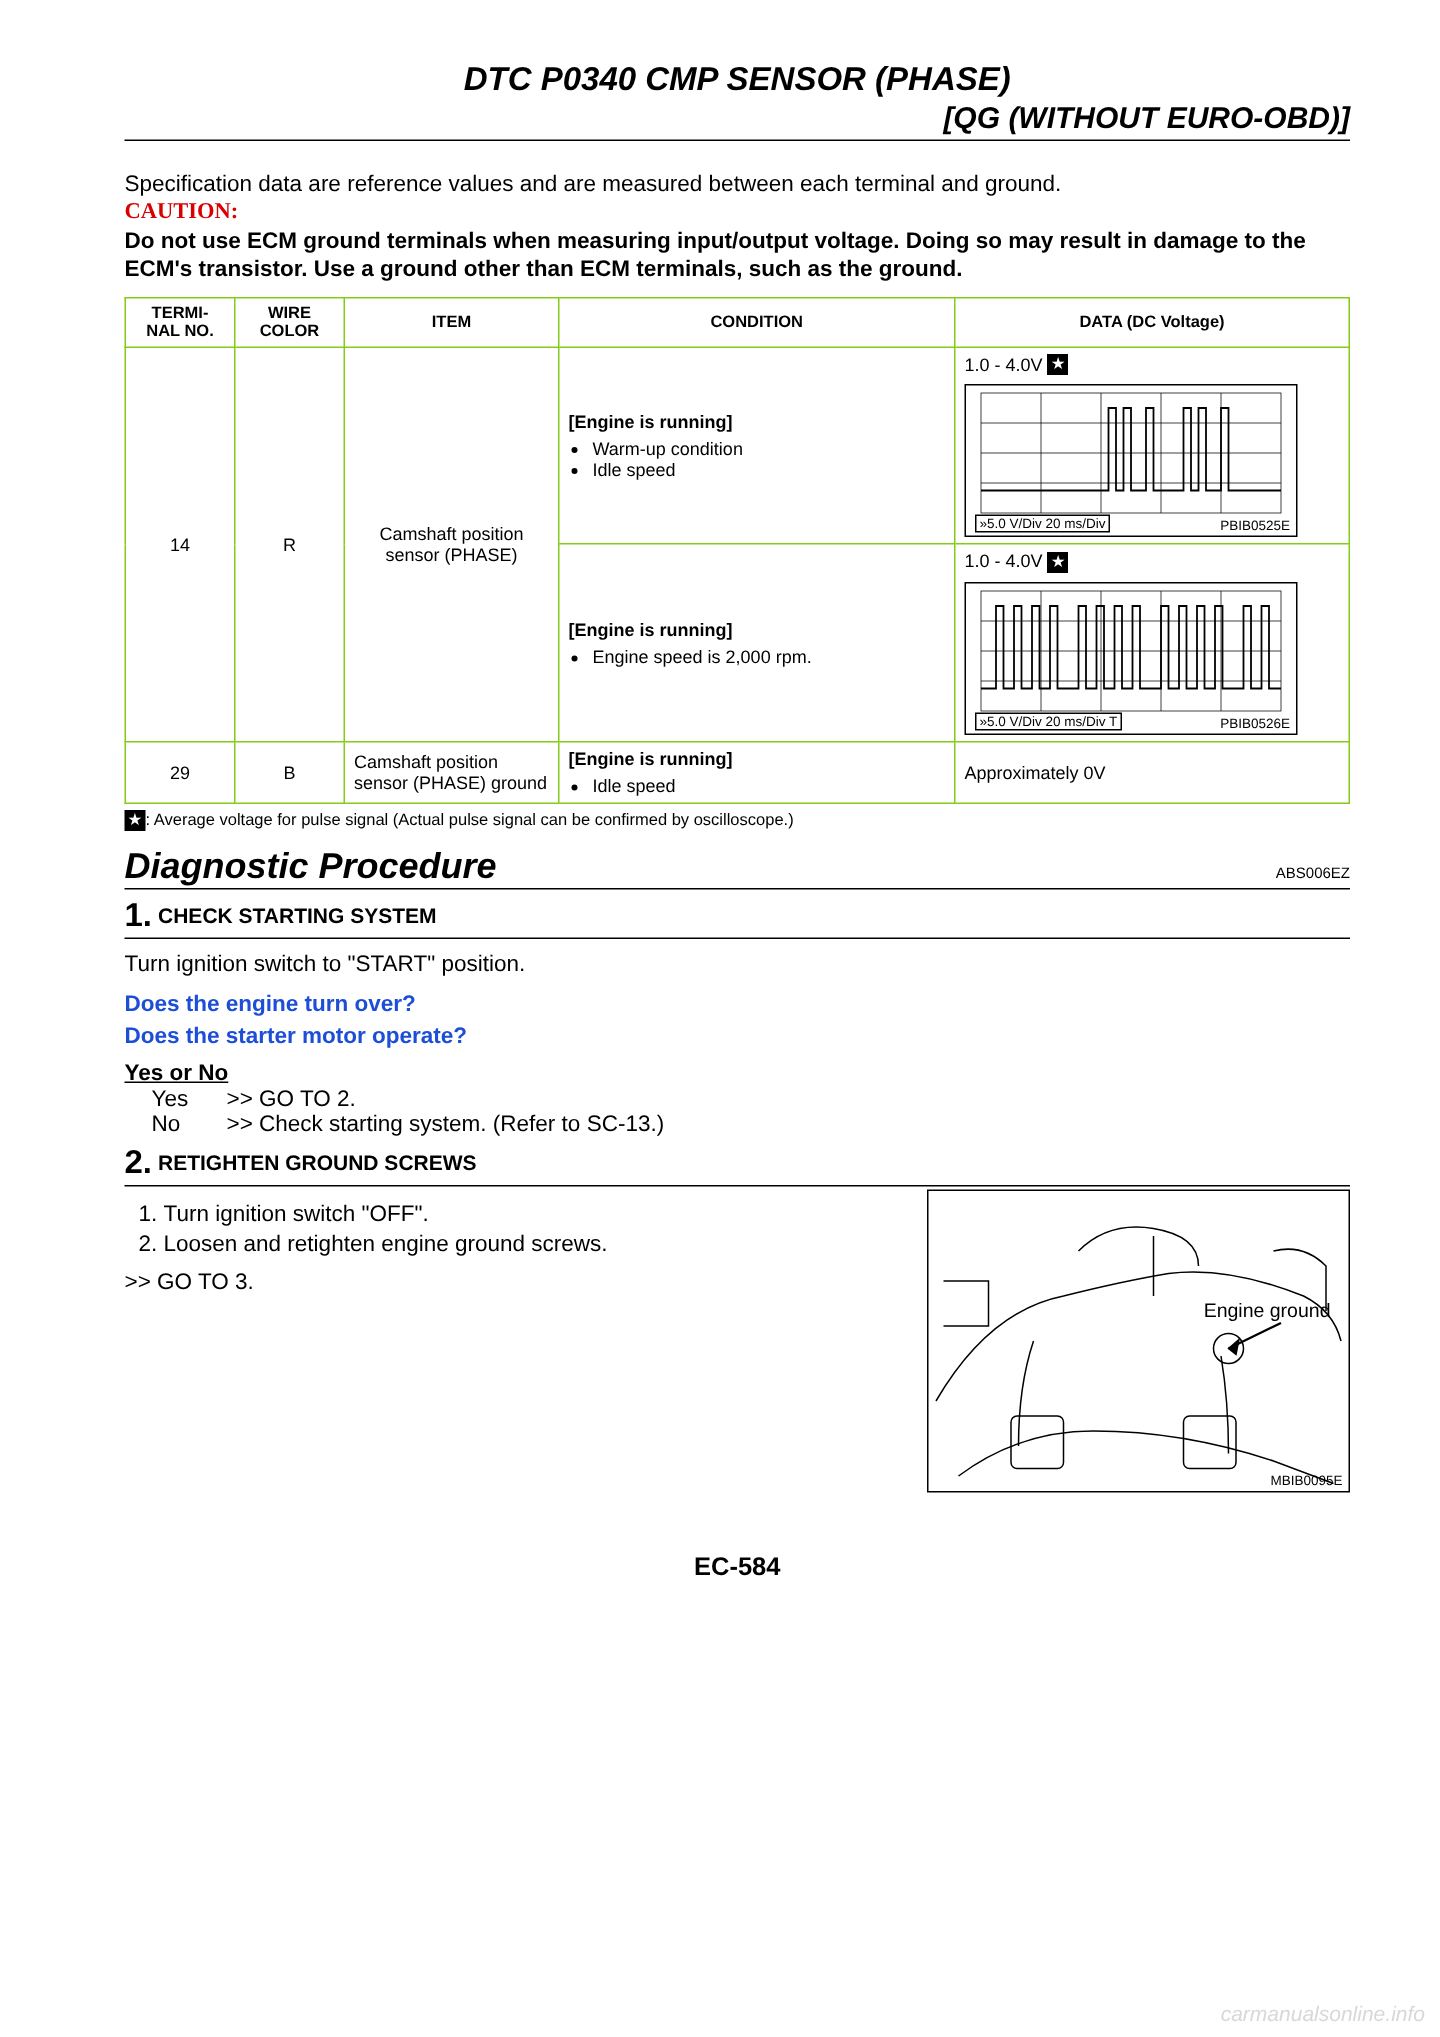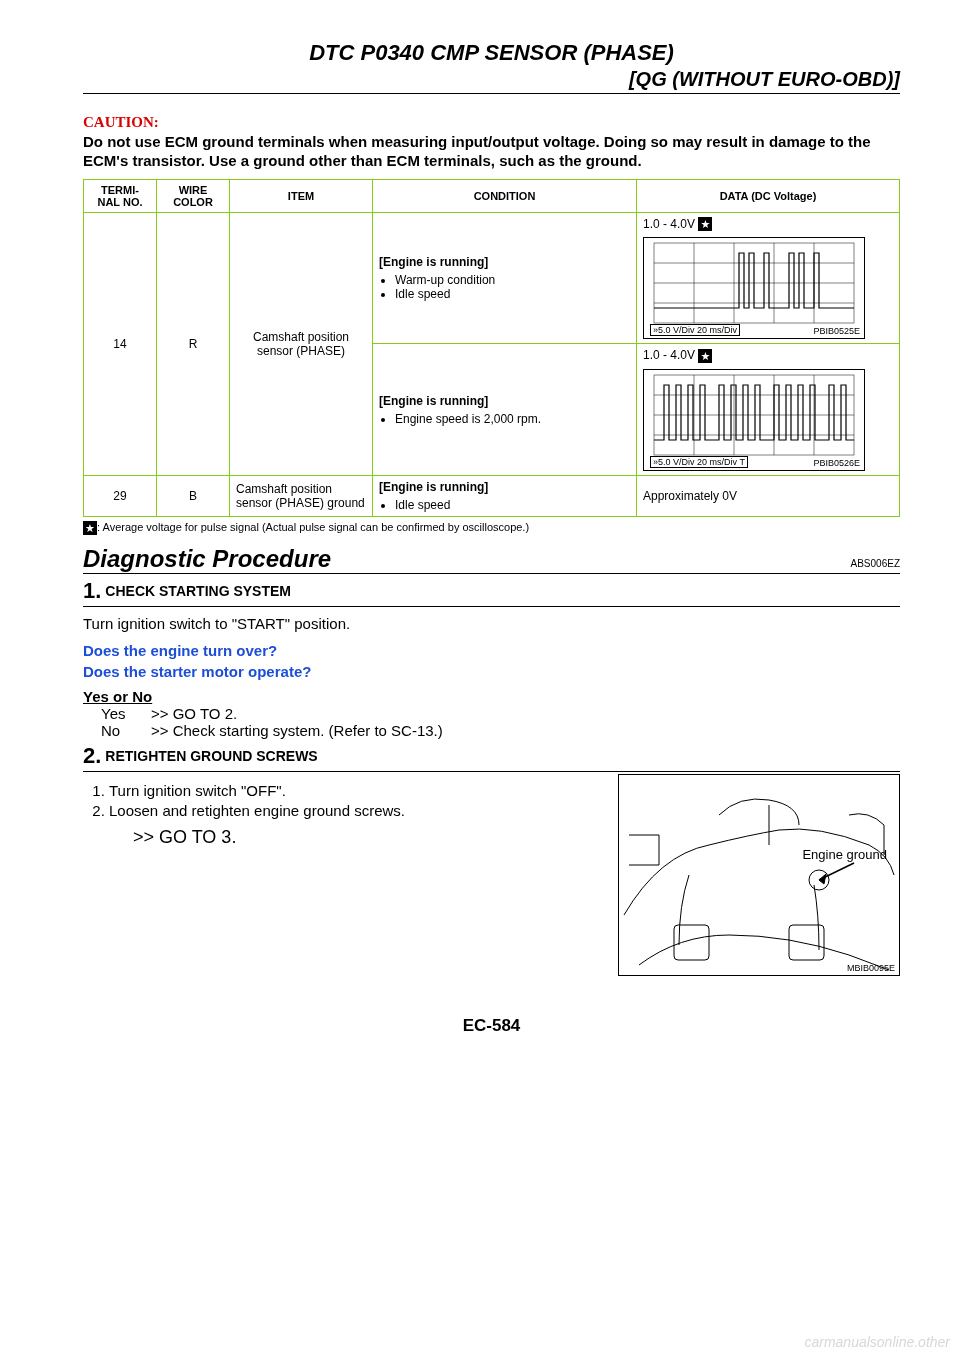--- a/index.html
+++ b/index.html
@@ -155,21 +155,21 @@
     margin-top: 6px;
   }
   .yn-row { font-size: 15px; margin-left: 18px; }
   .yn-row .lbl { display: inline-block; width: 50px; }
   ol.numlist {
     font-size: 15px;
     padding-left: 26px;
     margin: 8px 0;
   }
   ol.numlist li { margin-bottom: 3px; }
-  .goto { font-size: 18px; margin-left: 50px; margin-top: 8px; }
+  .goto { font-size: 15px; margin-top: 8px; }
   .step2-wrap { display: flex; gap: 20px; align-items: flex-start; }
   .engine-fig {
     border: 1px solid #000;
     width: 280px;
     height: 200px;
     position: relative;
     flex: 0 0 auto;
   }
   .engine-fig svg { width: 100%; height: 100%; }
   .fig-label {
@@ -202,20 +202,21 @@
 </head>
 <body>
 
 <div class="page">
 
   <div class="header">
     <div class="header-title">DTC P0340 CMP SENSOR (PHASE)</div>
   </div>
   <div class="header-sub">[QG (WITHOUT EURO-OBD)]</div>
 
+  <div class="spec-note">Specification data are reference values and are measured between each terminal and ground.</div>
   <div class="caution">CAUTION:</div>
   <div class="caution-body">Do not use ECM ground terminals when measuring input/output voltage. Doing so may result in damage to the ECM's transistor. Use a ground other than ECM terminals, such as the ground.</div>
 
   <table class="spec">
     <thead>
       <tr>
         <th style="width:60px">TERMI-
 NAL
 NO.</th>
         <th style="width:60px">WIRE
@@ -364,13 +365,13 @@
         </g>
       </svg>
       <div class="eng-ground-lbl">Engine ground</div>
       <div class="fig-label">MBIB0095E</div>
     </div>
   </div>
 
   <div class="footer">EC-584</div>
 </div>
 
-<div class="watermark">carmanualsonline.other</div>
+<div class="watermark">carmanualsonline.info</div>
 
 </body></html>

